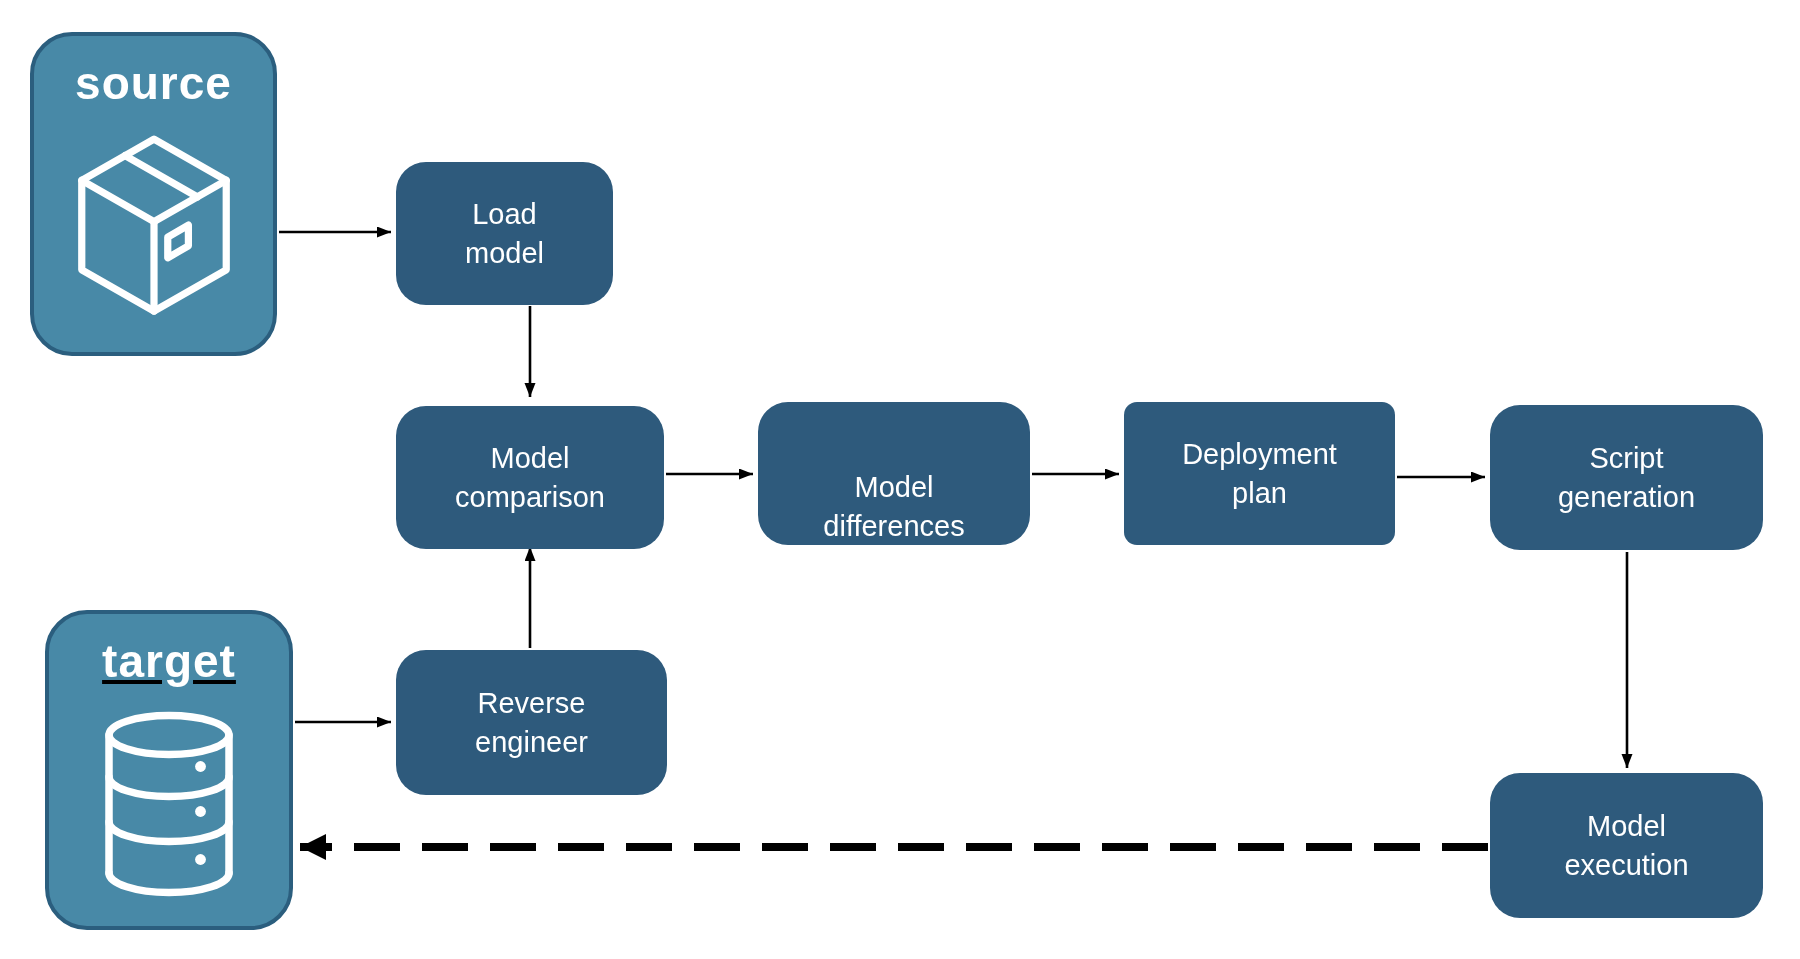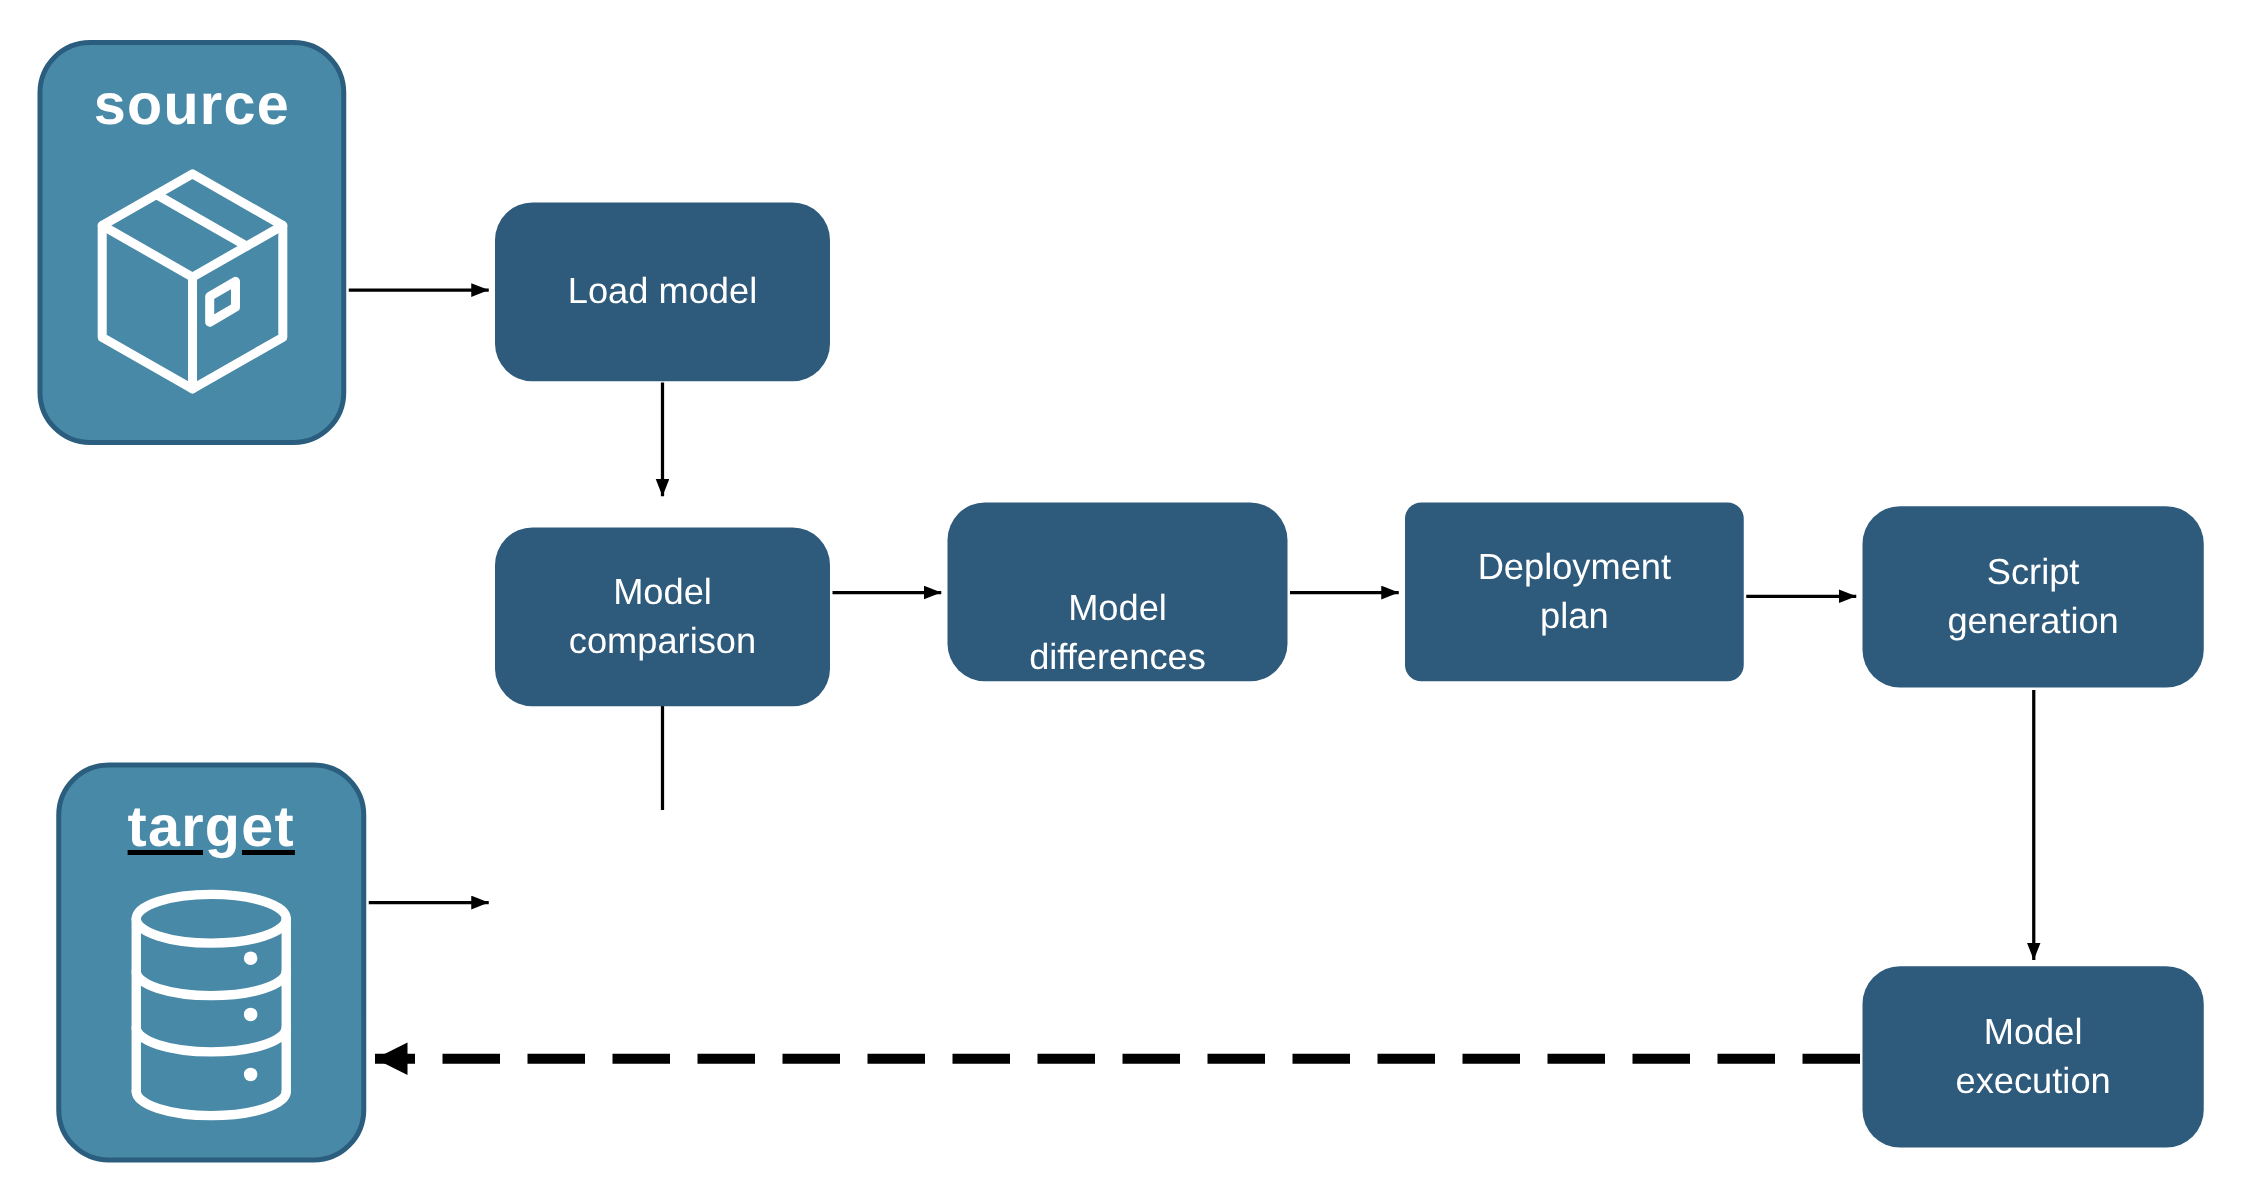--- a/index.html
+++ b/index.html
@@ -50,22 +50,22 @@
     background:var(--node-fill);
     border-radius:30px;
     display:flex;align-items:center;justify-content:center;
     text-align:center;
     color:var(--text);
     font-size:29px;line-height:1.32;
     padding:0 34px;
   }
   .e-source{left:30px;top:32px;width:247px;height:324px;}
   .e-target{left:45px;top:610px;width:248px;height:320px;text-decoration:underline;}
-  .n-load-model{left:396px;top:162px;width:268px;height:143px;}
-  .n-model-comparison{left:396px;top:422px;width:268px;height:143px;}
+  .n-load-model{left:396px;top:162px;width:217px;height:143px;}
+  .n-model-comparison{left:396px;top:406px;width:268px;height:143px;}
   .n-model-differences{left:758px;top:402px;width:272px;height:143px;align-items:flex-end;}
   .n-deployment-plan{left:1124px;top:402px;width:271px;height:143px;border-radius:13px;}
   .n-script-generation{left:1490px;top:405px;width:273px;height:145px;}
   .n-reverse-engineer{left:396px;top:650px;width:271px;height:145px;}
   .n-script-execution{left:1490px;top:773px;width:273px;height:145px;}
 </style>
 </head>
 <body>
 
 <div class="diagram">
@@ -128,17 +128,20 @@
   </div>
   <div class="node n-model-differences">
     <span>Model differences</span>
   </div>
   <div class="node n-deployment-plan">
     <span>Deployment plan</span>
   </div>
   <div class="node n-script-generation">
     <span>Script generation</span>
   </div>
+  <div class="node n-reverse-engineer">
+    <span>Reverse engineer</span>
+  </div>
   <div class="node n-script-execution">
     <span>Model execution</span>
   </div>
 
 </div>
 
 </body></html>

